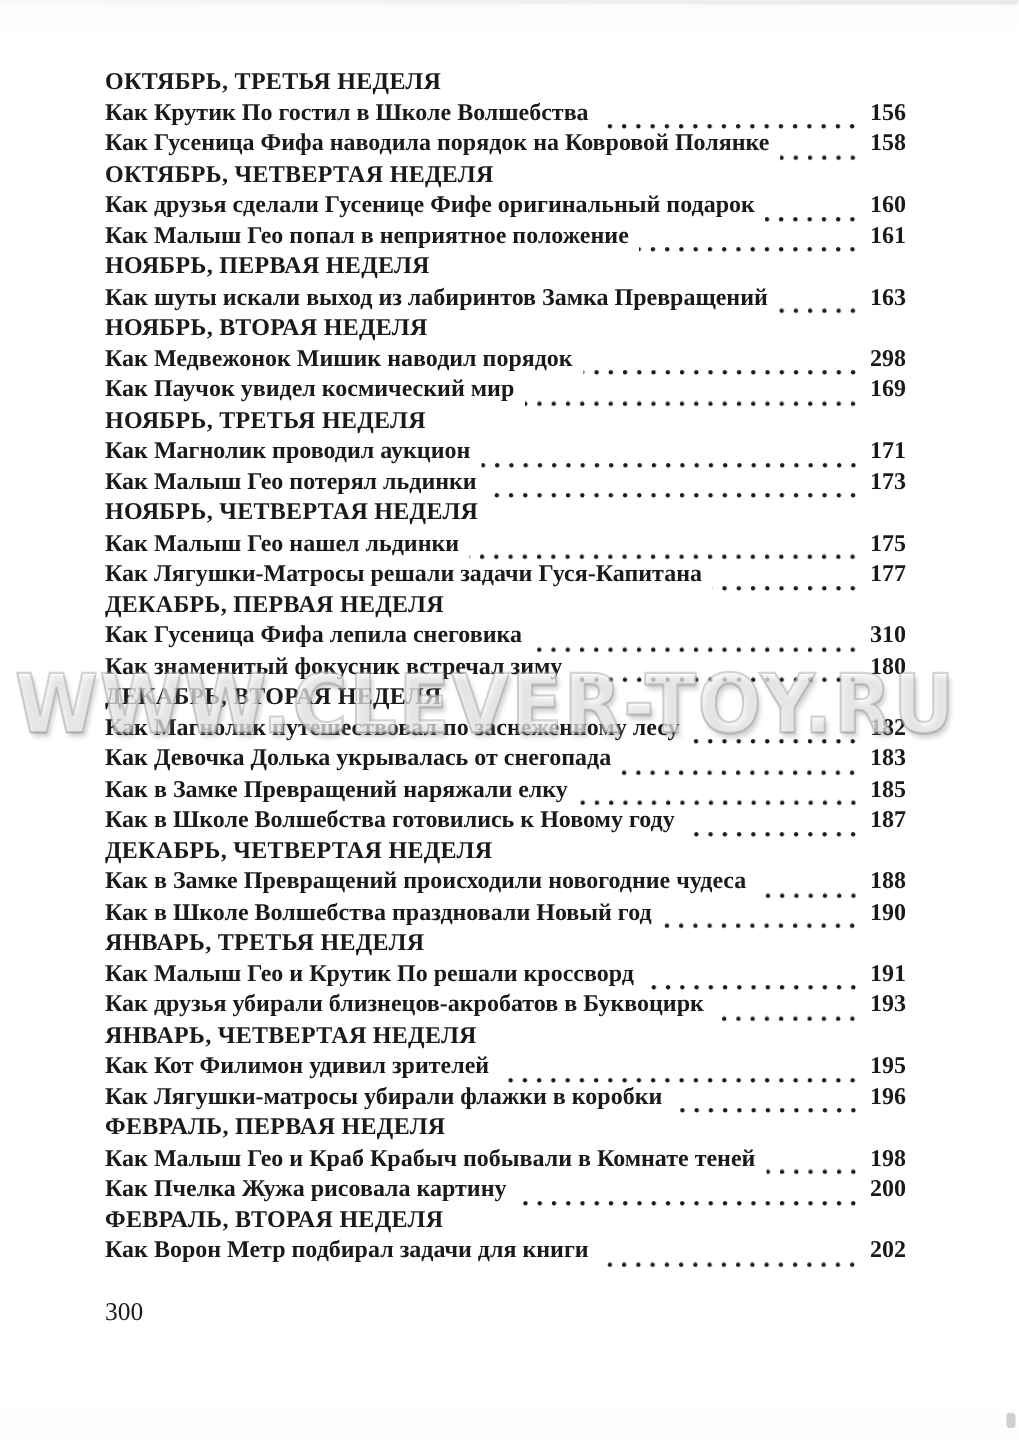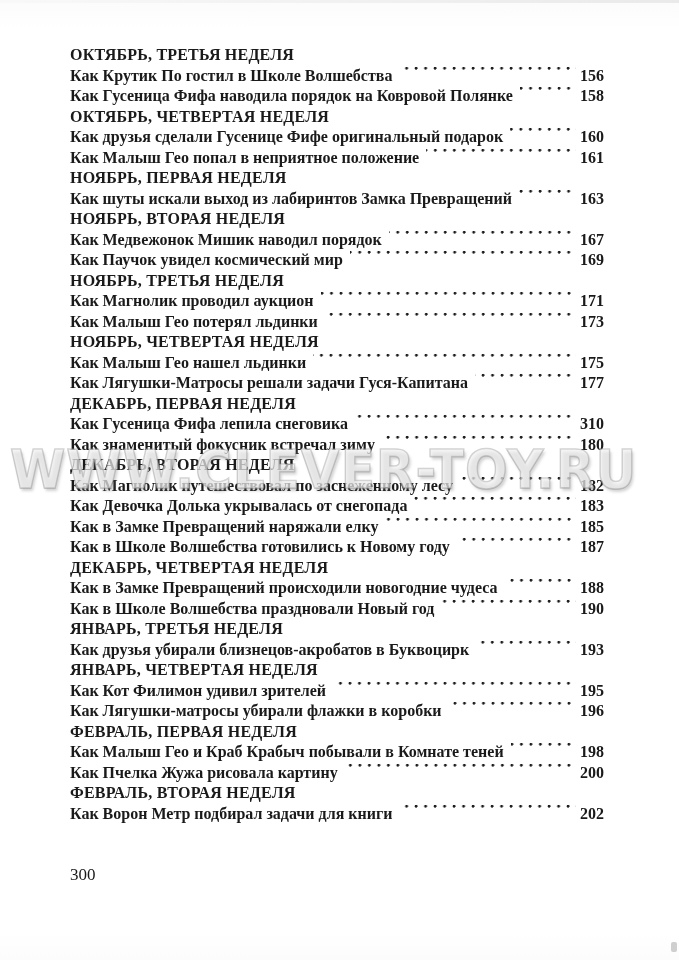--- a/index.html
+++ b/index.html
@@ -44,21 +44,21 @@
     font-size: 16px;
     line-height: 20.5px;
     font-weight: bold;
   }
   .section-header {
     letter-spacing: 0.2px;
     white-space: nowrap;
   }
   .entry {
     display: flex;
-    align-items: flex-start;
+    align-items: flex-end;
     width: 100%;
   }
   .entry-title {
     white-space: nowrap;
     flex: 0 0 auto;
   }
   .leader {
     flex: 1 1 auto;
     height: 4px;
     margin: 0 4px 0 7px;
@@ -145,21 +145,21 @@
   </div>
 
 </section>
 
   <section class="section">
     <div class="section-header">НОЯБРЬ, ВТОРАЯ НЕДЕЛЯ</div>
 
   <div class="entry">
     <span class="entry-title">Как Медвежонок Мишик наводил порядок</span>
     <span class="leader"></span>
-    <span class="entry-page">167</span>
+    <span class="entry-page">298</span>
   </div>
 
   <div class="entry">
     <span class="entry-title">Как Паучок увидел космический мир</span>
     <span class="leader"></span>
     <span class="entry-page">169</span>
   </div>
 </section>
 
   <section class="section">
@@ -253,20 +253,25 @@
   <div class="entry">
     <span class="entry-title">Как в Школе Волшебства праздновали Новый год</span>
     <span class="leader"></span>
     <span class="entry-page">190</span>
   </div>
 </section>
 
   <section class="section">
     <div class="section-header">ЯНВАРЬ, ТРЕТЬЯ НЕДЕЛЯ</div>
 
+  <div class="entry">
+    <span class="entry-title">Как Малыш Гео и Крутик По решали кроссворд</span>
+    <span class="leader"></span>
+    <span class="entry-page">191</span>
+  </div>
 
   <div class="entry">
     <span class="entry-title">Как друзья убирали близнецов-акробатов в Буквоцирк</span>
     <span class="leader"></span>
     <span class="entry-page">193</span>
   </div>
 </section>
 
   <section class="section">
     <div class="section-header">ЯНВАРЬ, ЧЕТВЕРТАЯ НЕДЕЛЯ</div>

